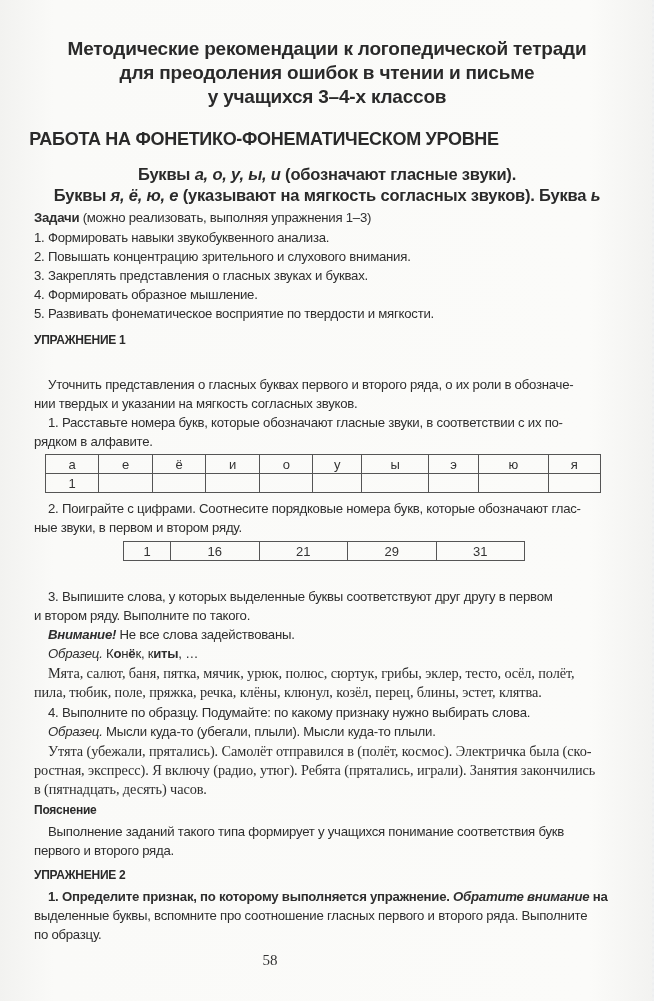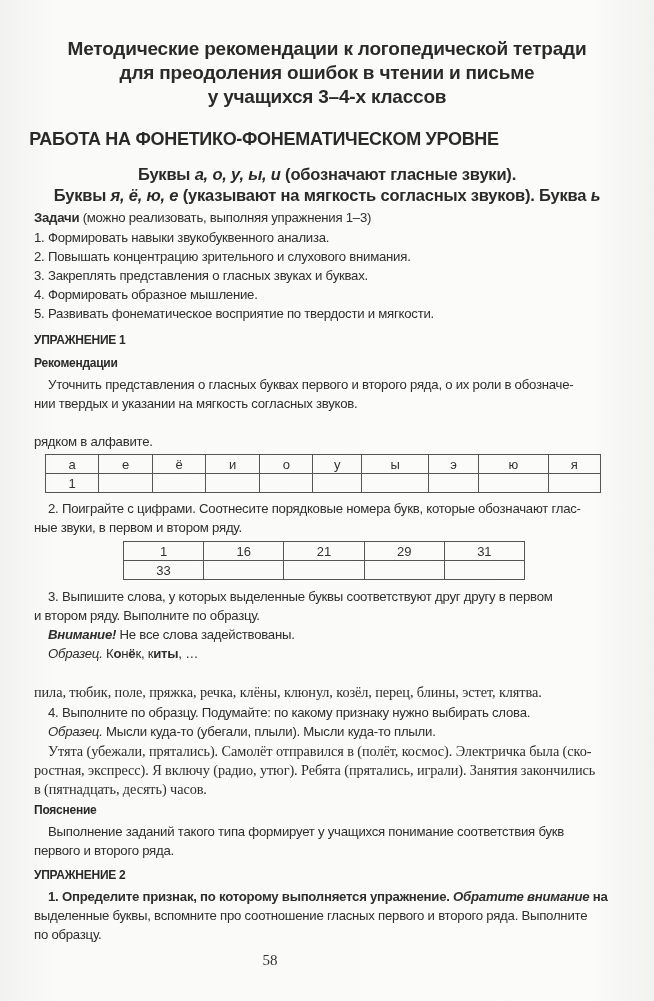--- a/index.html
+++ b/index.html
@@ -79,23 +79,23 @@
   <div class="sub s2"><span>Буквы </span><i>я, ё, ю, е</i><span> (указывают на мягкость согласных звуков). Буква </span><i>ь</i></div>
 
   <div class="txt" style="top:208px;"><b>Задачи</b><span> (можно реализовать, выполняя упражнения 1–3)</span></div>
   <div class="txt" style="top:228px;">1. Формировать навыки звукобуквенного анализа.</div>
   <div class="txt" style="top:247px;">2. Повышать концентрацию зрительного и слухового внимания.</div>
   <div class="txt" style="top:266px;">3. Закреплять представления о гласных звуках и буквах.</div>
   <div class="txt" style="top:285px;">4. Формировать образное мышление.</div>
   <div class="txt" style="top:304px;">5. Развивать фонематическое восприятие по твердости и мягкости.</div>
 
   <div class="txt h" style="top:331px;">УПРАЖНЕНИЕ 1</div>
-  <div class="txt h" style="top:354px;">Рекомендации</div>
   <div class="txt ind" style="top:375px;">Уточнить представления о гласных буквах первого и второго ряда, о их роли в обозначе-</div>
   <div class="txt" style="top:394px;">нии твердых и указании на мягкость согласных звуков.</div>
+  <div class="txt ind" style="top:413px;">1. Расставьте номера букв, которые обозначают гласные звуки, в соответствии с их по-</div>
   <div class="txt" style="top:432px;">рядком в алфавите.</div>
 
   <table class="grid" style="left:45px; top:454px; width:556px;">
     <tbody>
         <tr>
       <td>а</td>
       <td>е</td>
       <td>ё</td>
       <td>и</td>
       <td>о</td>
@@ -125,34 +125,28 @@
 
   <table class="grid" style="left:123px; top:541px; width:402px;">
     <tbody>
         <tr>
       <td>1</td>
       <td>16</td>
       <td>21</td>
       <td>29</td>
       <td>31</td>
     </tr>
-    <tr>
-      <td>33</td>
-      <td></td>
-      <td></td>
-      <td></td>
-      <td></td>
-    </tr>
   </tbody>
     </table>
 
   <div class="txt ind" style="top:587px;">3. Выпишите слова, у которых выделенные буквы соответствуют друг другу в первом</div>
-  <div class="txt" style="top:606px;">и втором ряду. Выполните по образцу.</div>
+  <div class="txt" style="top:606px;">и втором ряду. Выполните по такого.</div>
   <div class="txt ind" style="top:625px;"><b><i>Внимание!</i></b><span> Не все слова задействованы.</span></div>
   <div class="txt ind" style="top:644px;"><i>Образец.</i><span id="sample3"><span> К</span><b>о</b><span>н</span><b>ё</b><span>к, к</span><b>иты</b><span>, …</span></span></div>
+  <div class="txt ind serif" style="top:664px;">Мята, салют, баня, пятка, мячик, урюк, полюс, сюртук, грибы, эклер, тесто, осёл, полёт,</div>
   <div class="txt serif" style="top:683px;">пила, тюбик, поле, пряжка, речка, клёны, клюнул, козёл, перец, блины, эстет, клятва.</div>
 
   <div class="txt ind" style="top:703px;">4. Выполните по образцу. Подумайте: по какому признаку нужно выбирать слова.</div>
   <div class="txt ind" style="top:722px;"><i>Образец.</i><span> Мысли куда-то (убегали, плыли). Мысли куда-то плыли.</span></div>
   <div class="txt ind serif" style="top:742px;">Утята (убежали, прятались). Самолёт отправился в (полёт, космос). Электричка была (ско-</div>
   <div class="txt serif" style="top:761px;">ростная, экспресс). Я включу (радио, утюг). Ребята (прятались, играли). Занятия закончились</div>
   <div class="txt serif" style="top:780px;">в (пятнадцать, десять) часов.</div>
 
   <div class="txt h" style="top:801px;">Пояснение</div>
   <div class="txt ind" style="top:822px;">Выполнение заданий такого типа формирует у учащихся понимание соответствия букв</div>

